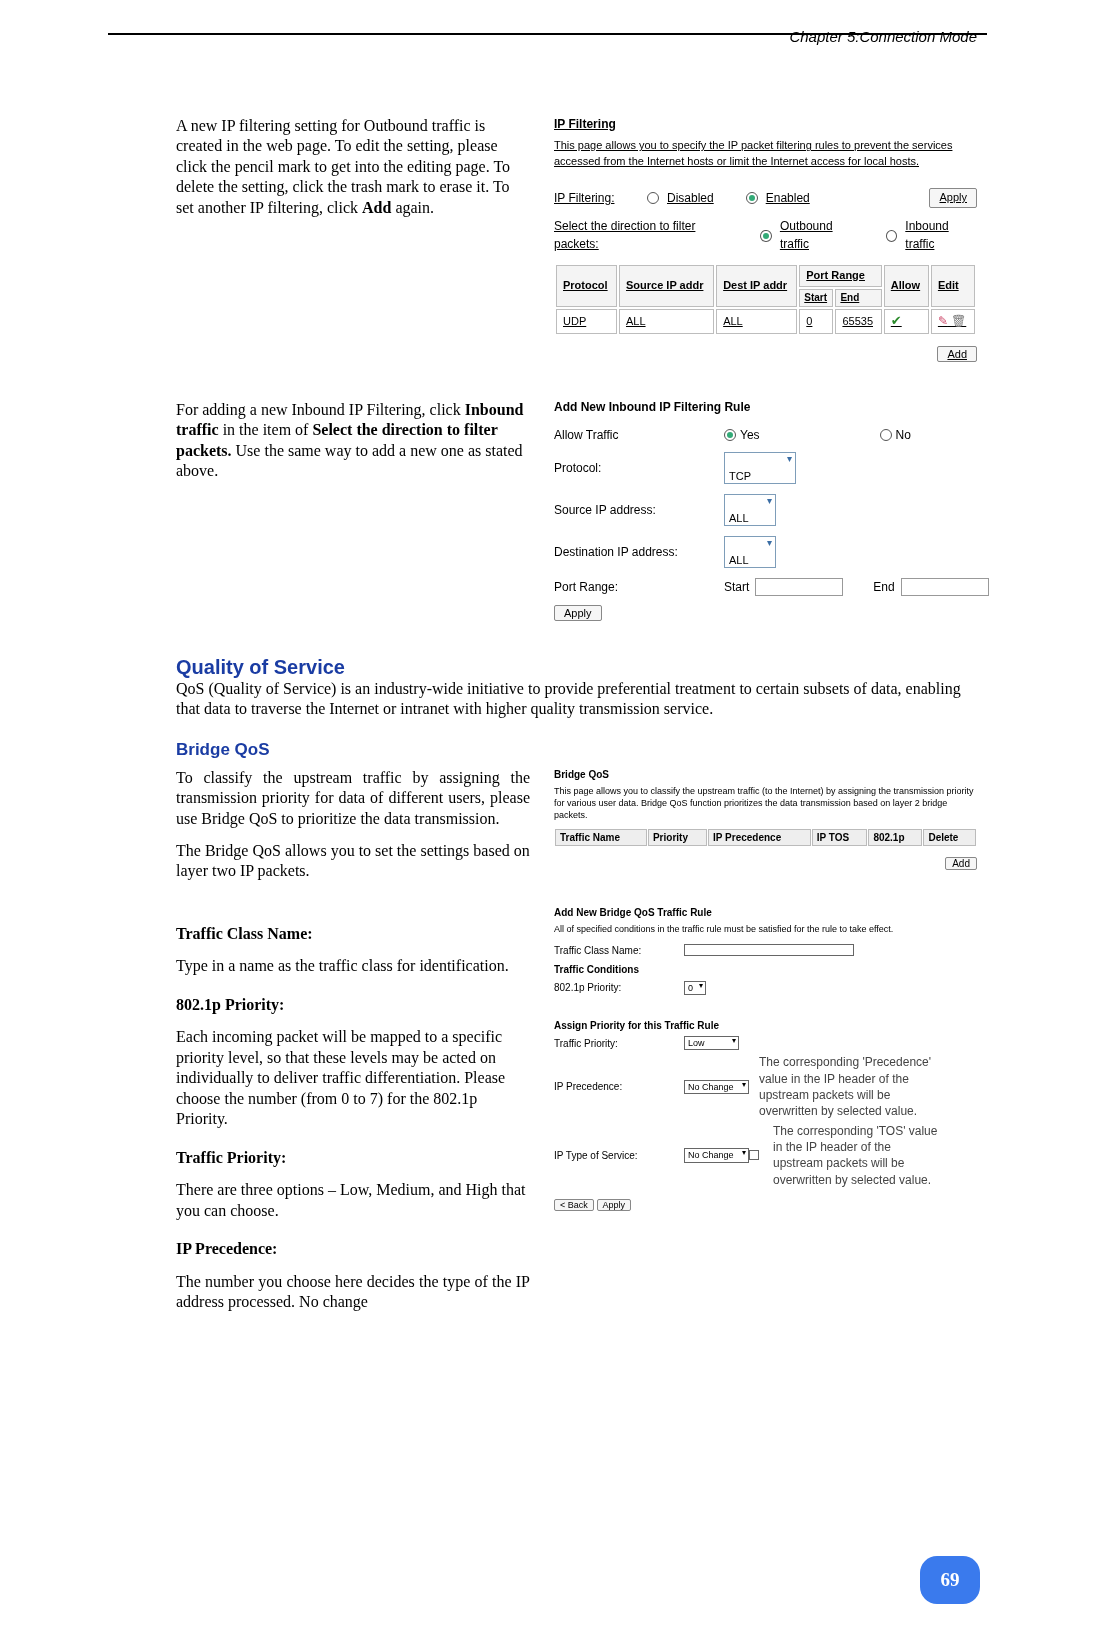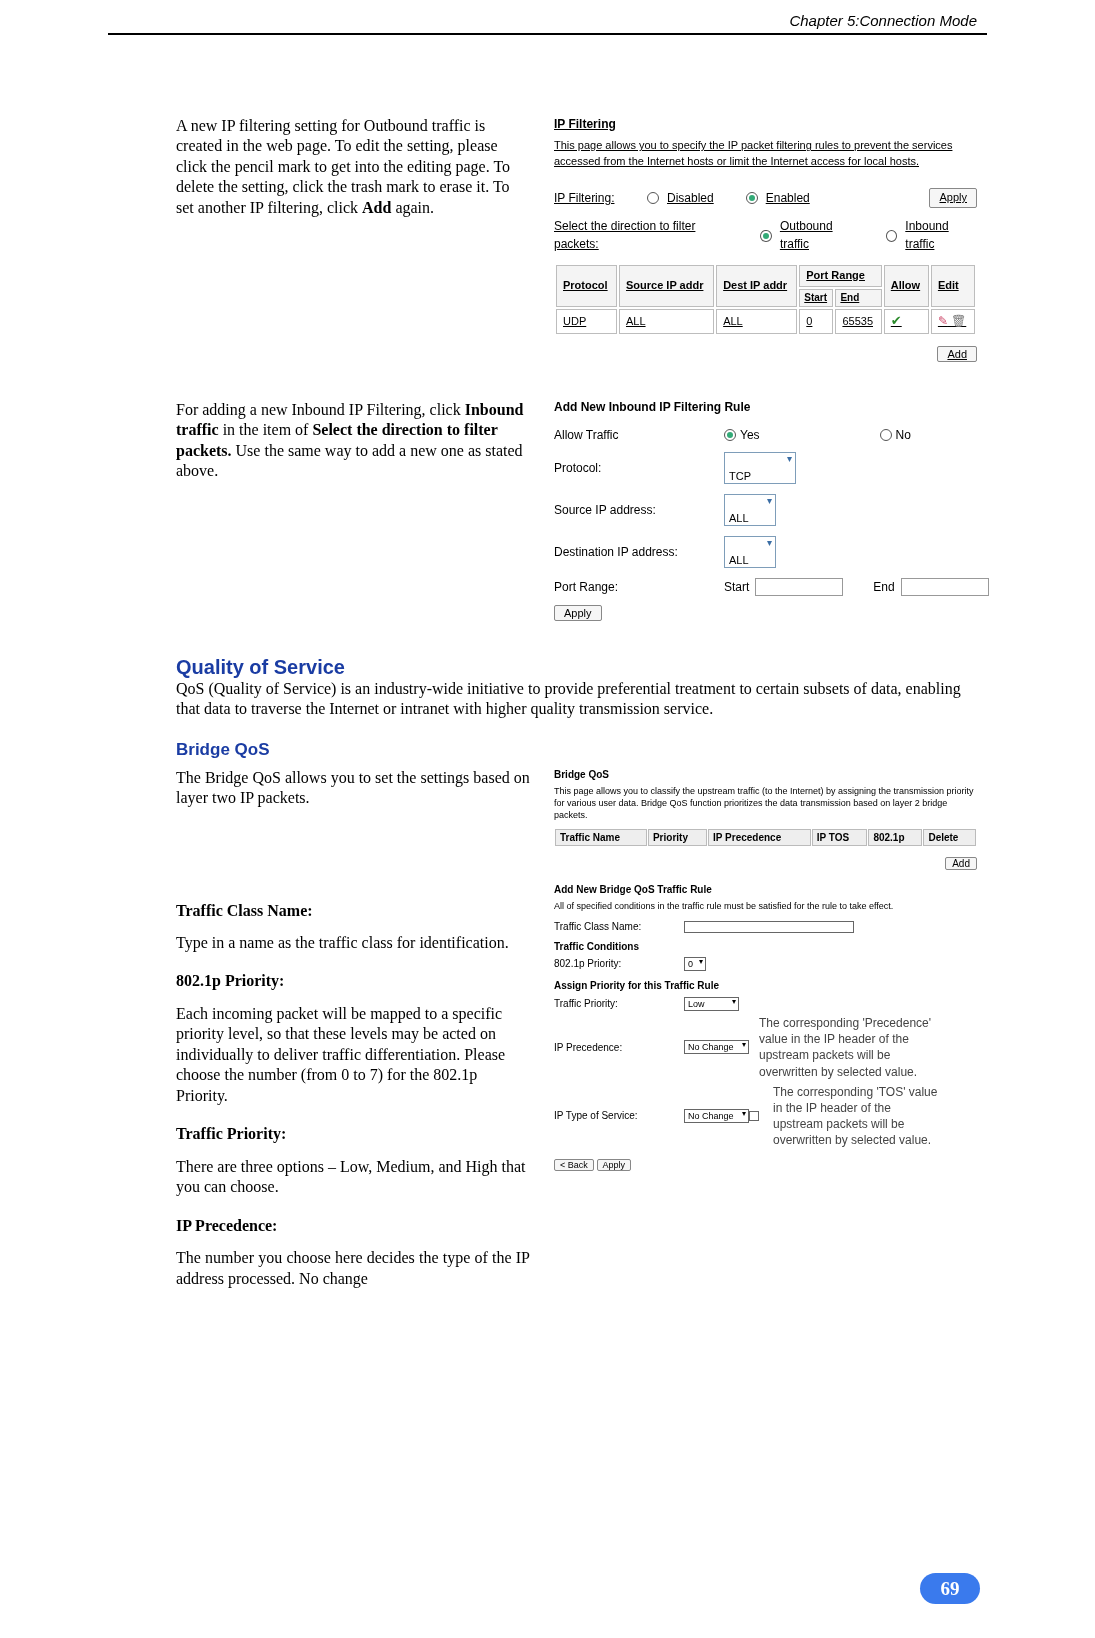--- a/index.html
+++ b/index.html
@@ -7,21 +7,21 @@
       font-family: "Times New Roman", Times, serif;
       font-size: 16px;
       background: #fff;
       width: 1095px;
       height: 1638px;
       position: relative;
       color: #000;
     }
     .page-header {
       position: absolute;
-      top: 12px;
+      top: 28px;
       right: 118px;
       font-family: Verdana, Geneva, sans-serif;
       font-size: 15px;
       font-style: italic;
       color: #000;
     }
     .header-rule {
       position: absolute;
       top: 33px;
       left: 108px;
@@ -101,21 +101,21 @@
     .tiny-in{border:1px solid #666; background:#fff; height:12px; width:170px;}
     .tiny-sel{border:1px solid #666; background:#fff; font-size:9px; padding:0 12px 0 3px; position:relative; display:inline-block;}
     .tiny-sel::after{content:"▾"; position:absolute; right:2px; top:-1px; font-size:8px;}
     .note{font-size:12px; color:#444; margin-left:10px; display:inline-block; max-width:180px;}
     .chk{width:10px;height:10px;border:1px solid #666;display:inline-block;vertical-align:middle;margin-right:4px;}
     .page-number {
       position:absolute;
       bottom:34px;
       right:115px;
       width:60px;
-      height:31px;
+      height:48px;
       background:#3a7aed;
       border-radius:17px;
       color:#fff;
       font-weight:bold;
       font-size:19px;
       display:flex;
       align-items:center;
       justify-content:center;
     }
     .edit-icon{color:#2a8a2a;font-size:13px;}
@@ -231,20 +231,21 @@
     </div>
   </div>
 
   <h2 class="section-heading">Quality of Service</h2>
   <p>QoS (Quality of Service) is an industry-wide initiative to provide preferential treatment to certain subsets of data, enabling that data to traverse the Internet or intranet with higher quality transmission service.</p>
 
   <h3 class="sub-heading">Bridge QoS</h3>
 
   <div class="row" style="margin-bottom:12px;">
     <div class="txtcol">
+      <p class="justify">To classify the upstream traffic by assigning the transmission priority for data of different users, please use Bridge QoS to prioritize the data transmission.</p>
       <p>The Bridge QoS allows you to set the settings based on layer two IP packets.</p>
     </div>
     <div class="imgcol">
       <div class="qos-rule">
         <div class="title">Bridge QoS</div>
         <div style="font-size:9px;margin-bottom:6px">This page allows you to classify the upstream traffic (to the Internet) by assigning the transmission priority for various user data. Bridge QoS function prioritizes the data transmission based on layer 2 bridge packets.</div>
         <table class="micro-table">
           <tbody>
               <tr>
             <th>Traffic Name</th>
@@ -281,21 +282,21 @@
         <div style="font-size:9px;margin-bottom:8px">All of specified conditions in the traffic rule must be satisfied for the rule to take effect.</div>
         <div class="row2">
           <span class="lab2">Traffic Class Name:</span>
           <span class="tiny-in"></span>
         </div>
         <div class="title" style="margin-top:6px">Traffic Conditions</div>
         <div class="row2">
           <span class="lab2">802.1p Priority:</span>
           <span class="tiny-sel">0</span>
         </div>
-        <div class="title" style="margin-top:8px">Assign Priority for this Traffic Rule</div>
+        <div class="title" style="margin-top:24px">Assign Priority for this Traffic Rule</div>
         <div class="row2">
           <span class="lab2">Traffic Priority:</span>
           <span class="tiny-sel" style="width:55px">Low</span>
         </div>
         <div class="row2">
           <span class="lab2">IP Precedence:</span>
           <span class="tiny-sel" style="width:65px">No Change</span>
           <span class="note">The corresponding 'Precedence' value in the IP header of the upstream packets will be overwritten by selected value.</span>
         </div>
         <div class="row2">

